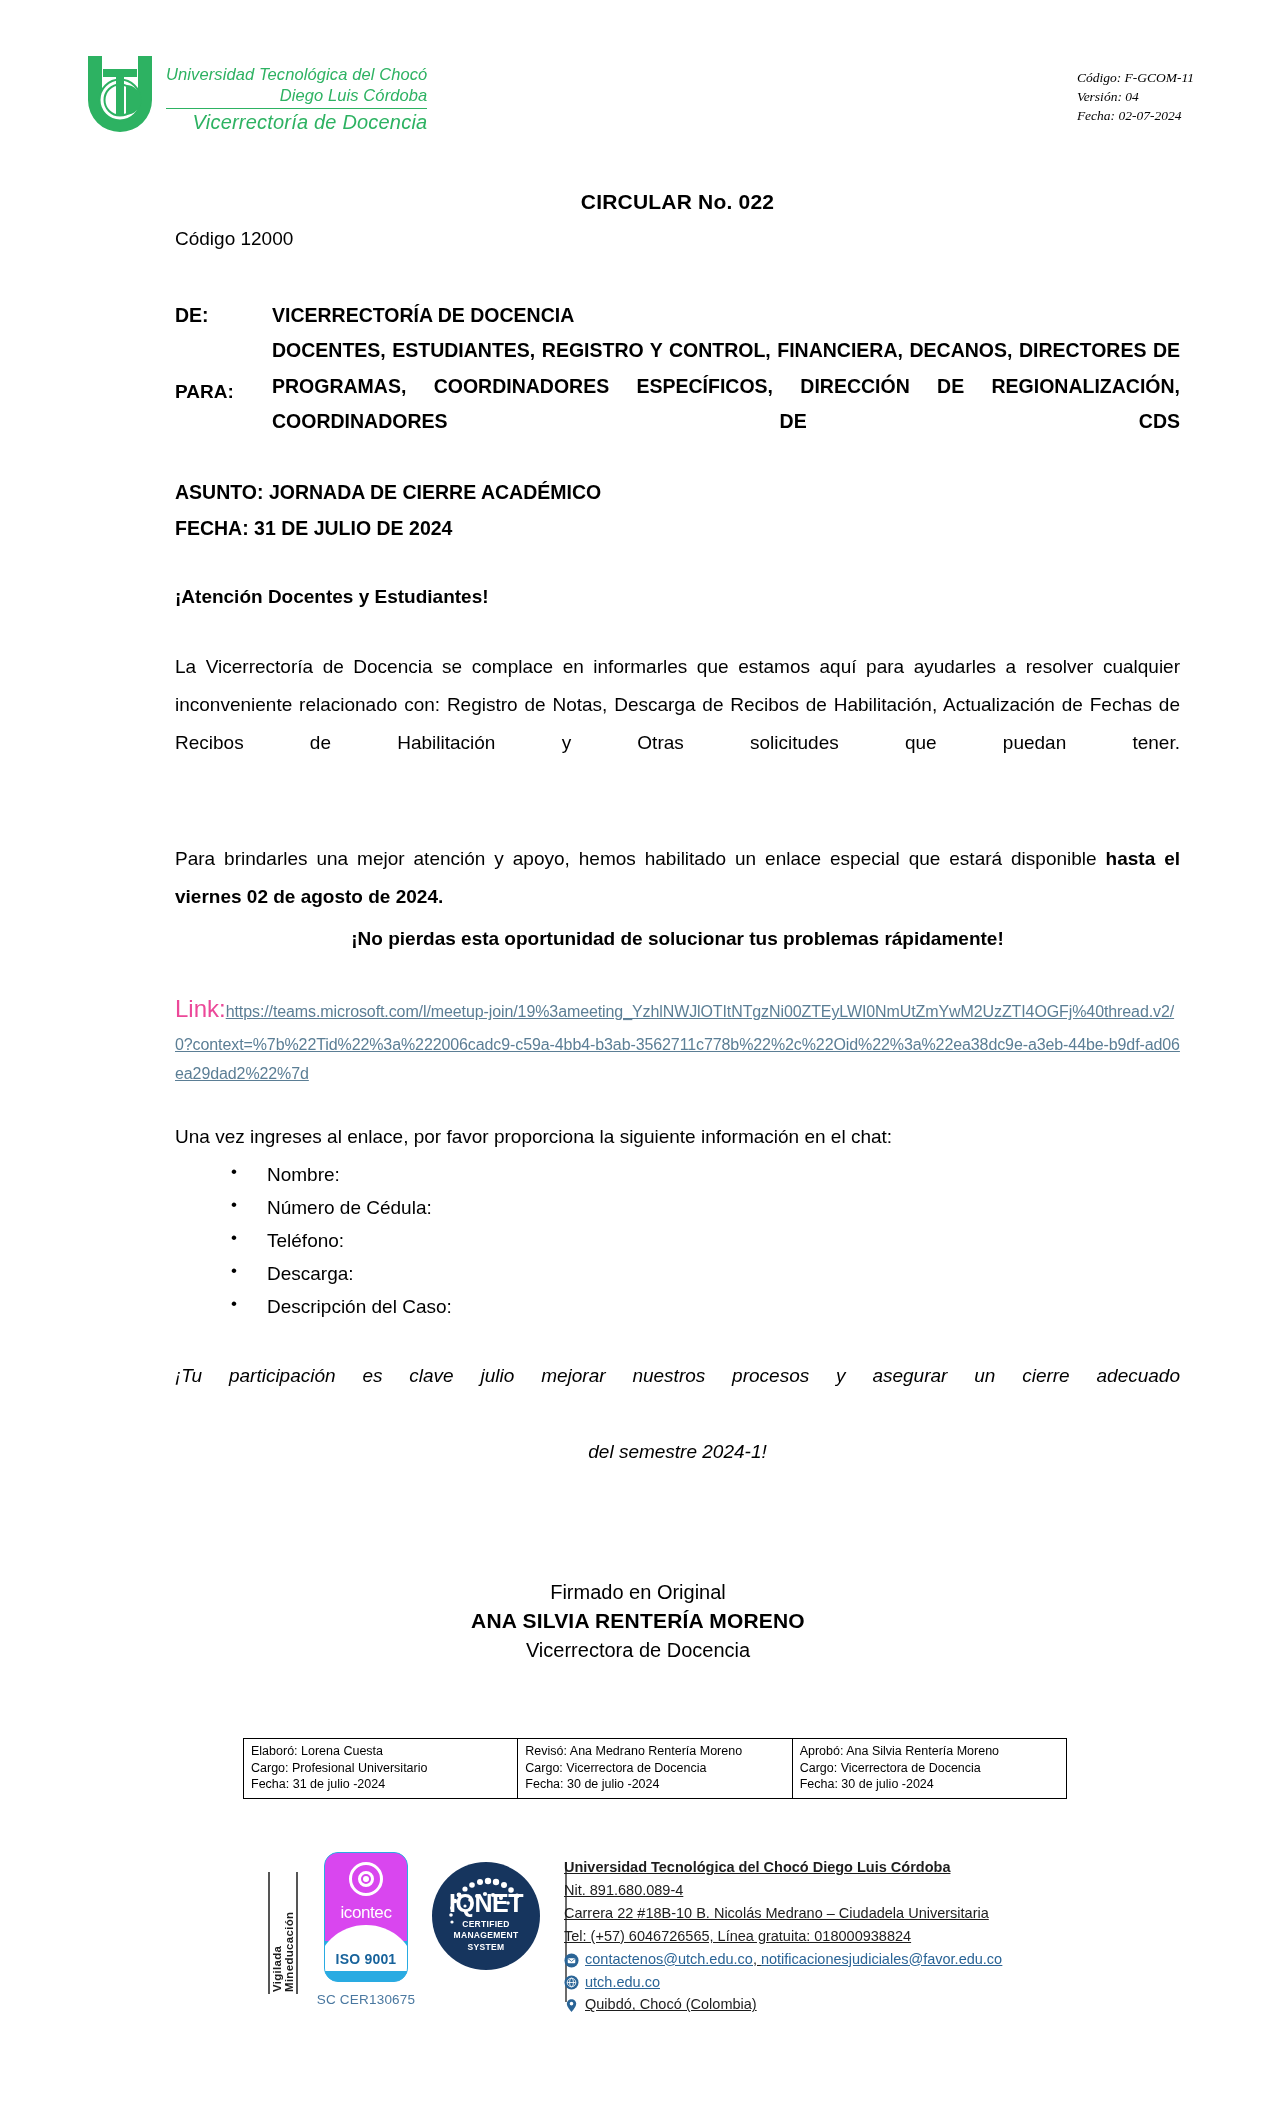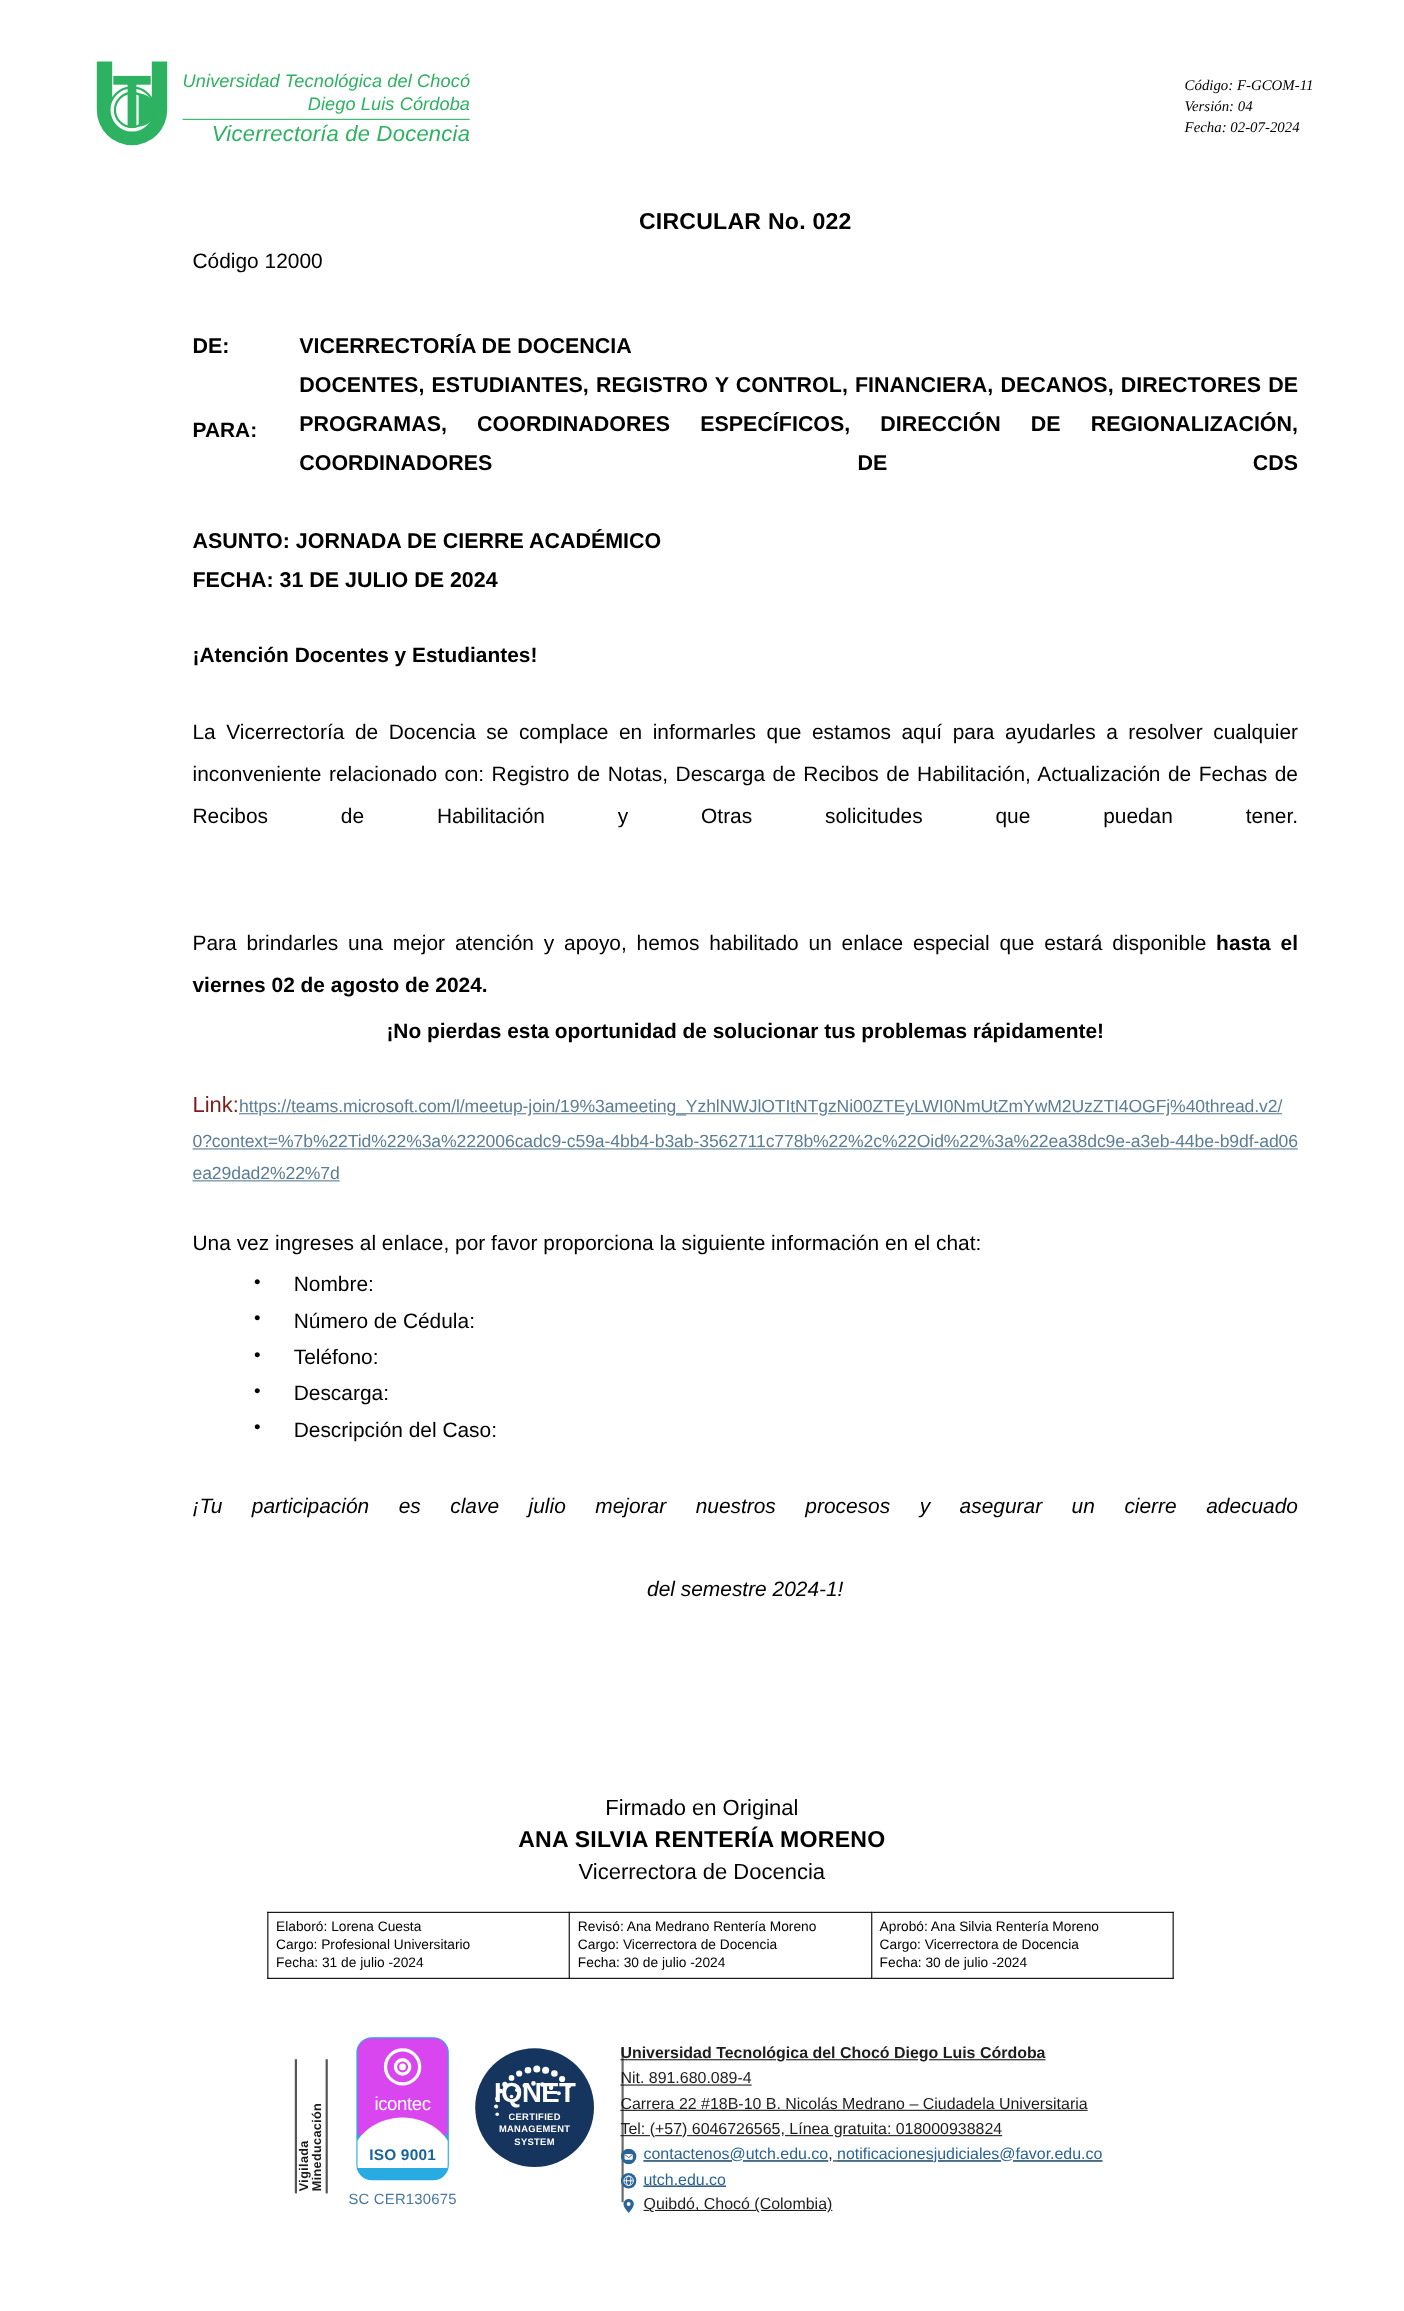--- a/index.html
+++ b/index.html
@@ -153,22 +153,22 @@
     line-height: 2.0;
   }
 
   
   .link-block {
     margin-top: 30px;
     font-size: 17px;
     line-height: 1.72;
   }
   .link-label {
-    font-size: 20px;
-    color: #7f1d1d;
+    font-size: 24px;
+    color: #ec4899;
   }
   .link-url {
     color: #5B7E95;
     text-decoration: underline;
     word-break: break-all;
     font-size: 16px;
     letter-spacing: -0.1px;
   }
 
   .lead-in {
@@ -210,21 +210,21 @@
   }
   .italic-close .l2 {
     display: block;
     text-align: center;
   }
 
   
   .signature {
     position: absolute;
     left: 0;
-    top: 1630px;
+    top: 1578px;
     width: 1276px;
     text-align: center;
     line-height: 1.42;
   }
   .sig-1 { font-size: 20px; }
   .sig-2 { font-size: 21px; font-weight: bold; letter-spacing: 0.2px; }
   .sig-3 { font-size: 20px; }
 
   
   .approval-table {

